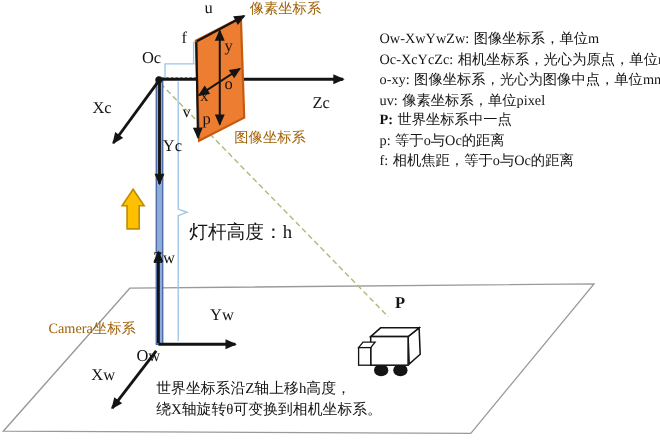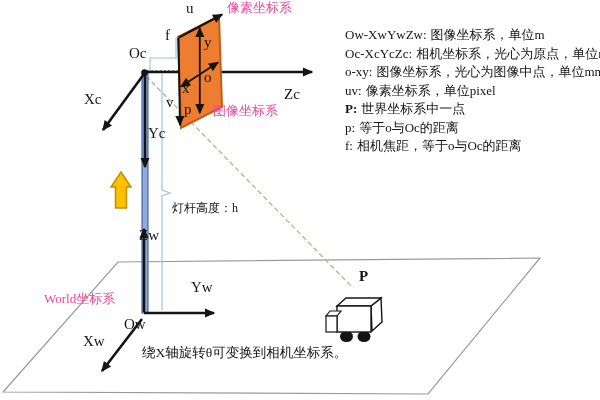--- a/index.html
+++ b/index.html
@@ -5,22 +5,22 @@
   html,body { margin:0; padding:0; background:#fff; }
   #stage {
     position:relative; width:600px; height:400px; background:#ffffff;
     overflow:hidden; font-family:"Liberation Serif","DejaVu Serif",serif;
   }
   #stage svg { position:absolute; left:0; top:0; }
   .lab {
     position:absolute; color:#141414; font-size:15px; line-height:1;
     white-space:nowrap; font-family:"Liberation Serif","DejaVu Serif",serif;
   }
-  .red  { color:#ec4899; font-size:13px; }
-  .cjk  { font-size:12px; }
+  .red  { color:#a16207; font-size:13px; }
+  .cjk  { font-size:17px; }
   .b    { font-weight:bold; }
   .notes {
     position:absolute; left:345px; top:26px; font-size:13px; line-height:18.5px;
     color:#141414; white-space:nowrap;
   }
   .notes .nid { margin-right:4px; }
   .caption {
     position:absolute; left:142px; top:344px; font-size:13.5px; line-height:18.5px;
     color:#141414; white-space:nowrap;
   }
@@ -93,32 +93,33 @@
   <span class="lab" style="left:182px;top:81px">x</span>
   <span class="lab" style="left:166px;top:95px">v</span>
   <span class="lab" style="left:184px;top:102px">p</span>
   <span class="lab" style="left:139px;top:228px">Zw</span>
   <span class="lab" style="left:191px;top:280px">Yw</span>
   <span class="lab" style="left:124px;top:317px">Ow</span>
   <span class="lab" style="left:83px;top:334px">Xw</span>
   <span class="lab b" style="left:359px;top:269px">P</span>
 
   <span class="lab red" style="left:227px;top:1px">像素坐标系</span>
-  <span class="lab red" style="left:213px;top:104px">图像坐标系</span>
-  <span class="lab red" style="left:44px;top:292px">World坐标系</span>
+  <span class="lab red" style="left:213px;top:118px">图像坐标系</span>
+  <span class="lab red" style="left:44px;top:292px">Camera坐标系</span>
 
   <span class="lab cjk" style="left:172px;top:202px">灯杆高度：h</span>
 
   <div class="notes">
     <div><span class="nid">Ow-XwYwZw:</span><span>图像坐标系，单位m</span></div>
     <div><span class="nid">Oc-XcYcZc:</span><span>相机坐标系，光心为原点，单位m</span></div>
     <div><span class="nid">o-xy:</span><span>图像坐标系，光心为图像中点，单位mm</span></div>
     <div><span class="nid">uv:</span><span>像素坐标系，单位pixel</span></div>
     <div><span class="nid b">P:</span><span>世界坐标系中一点</span></div>
     <div><span class="nid">p:</span><span>等于o与Oc的距离</span></div>
     <div><span class="nid">f:</span><span>相机焦距，等于o与Oc的距离</span></div>
   </div>
 
   <div class="caption">
+    <div>世界坐标系沿Z轴上移h高度，</div>
     <div>绕X轴旋转θ可变换到相机坐标系。</div>
   </div>
 
 </div>
 
 </body></html>

